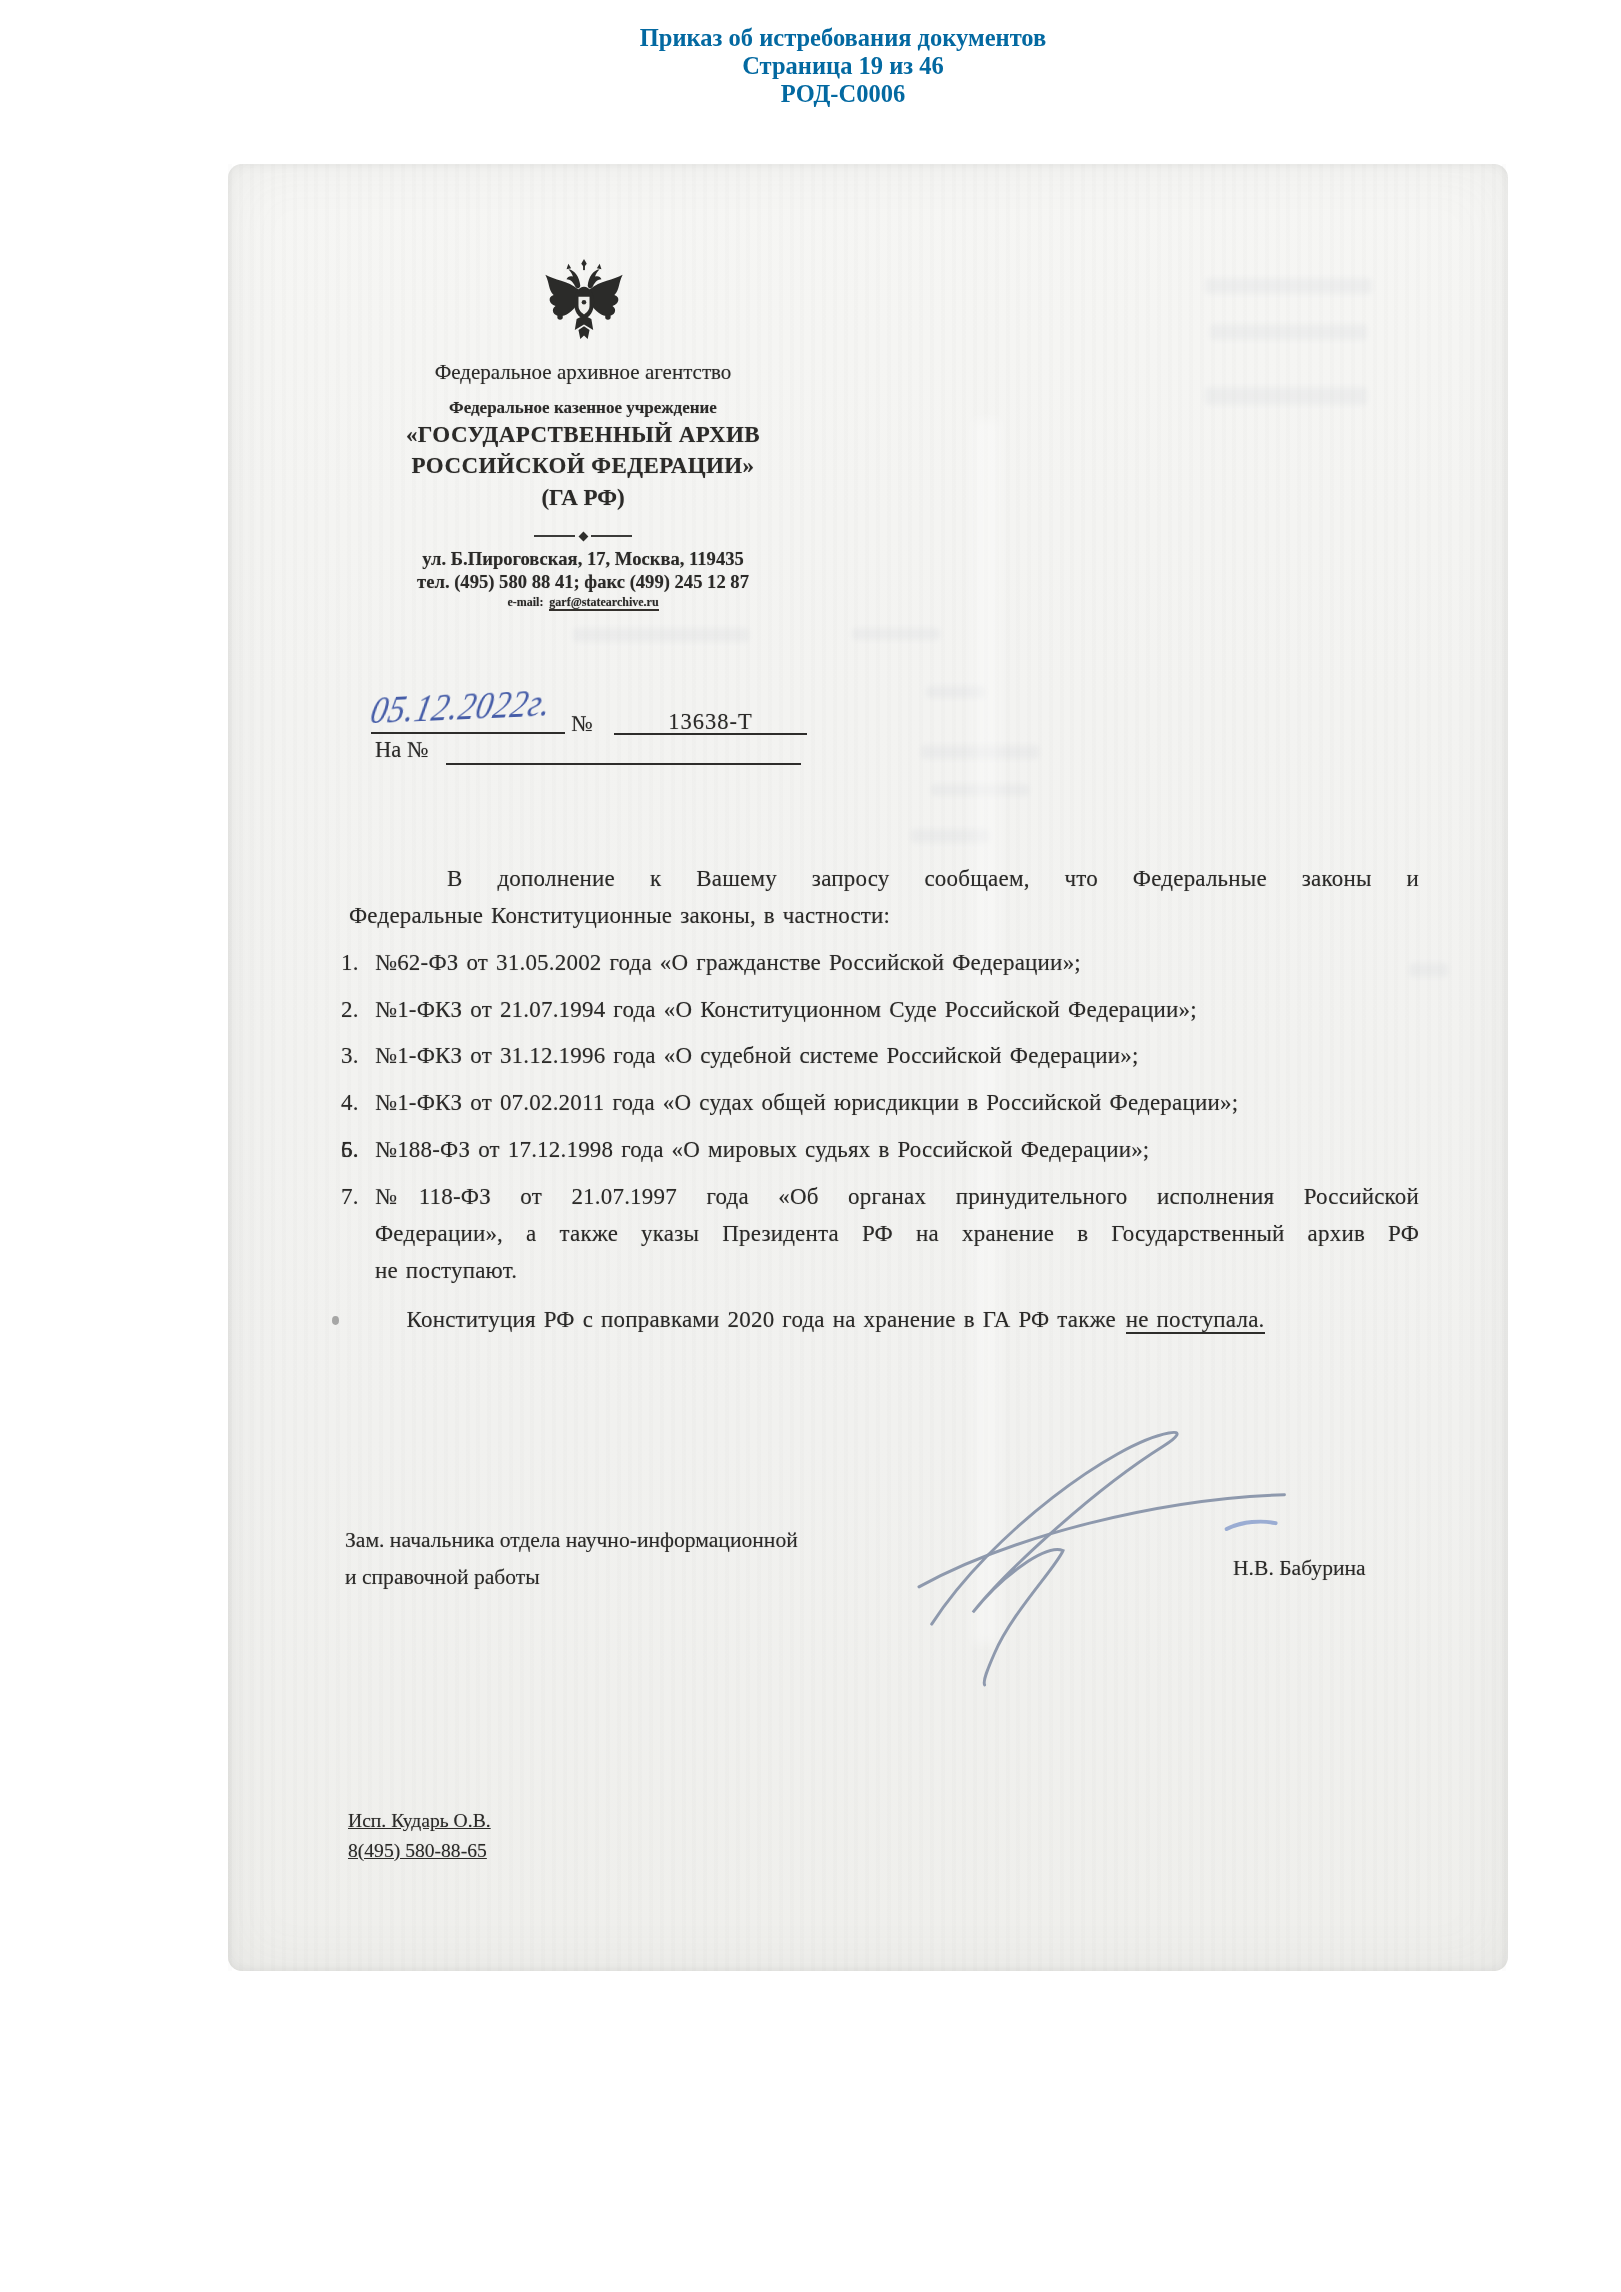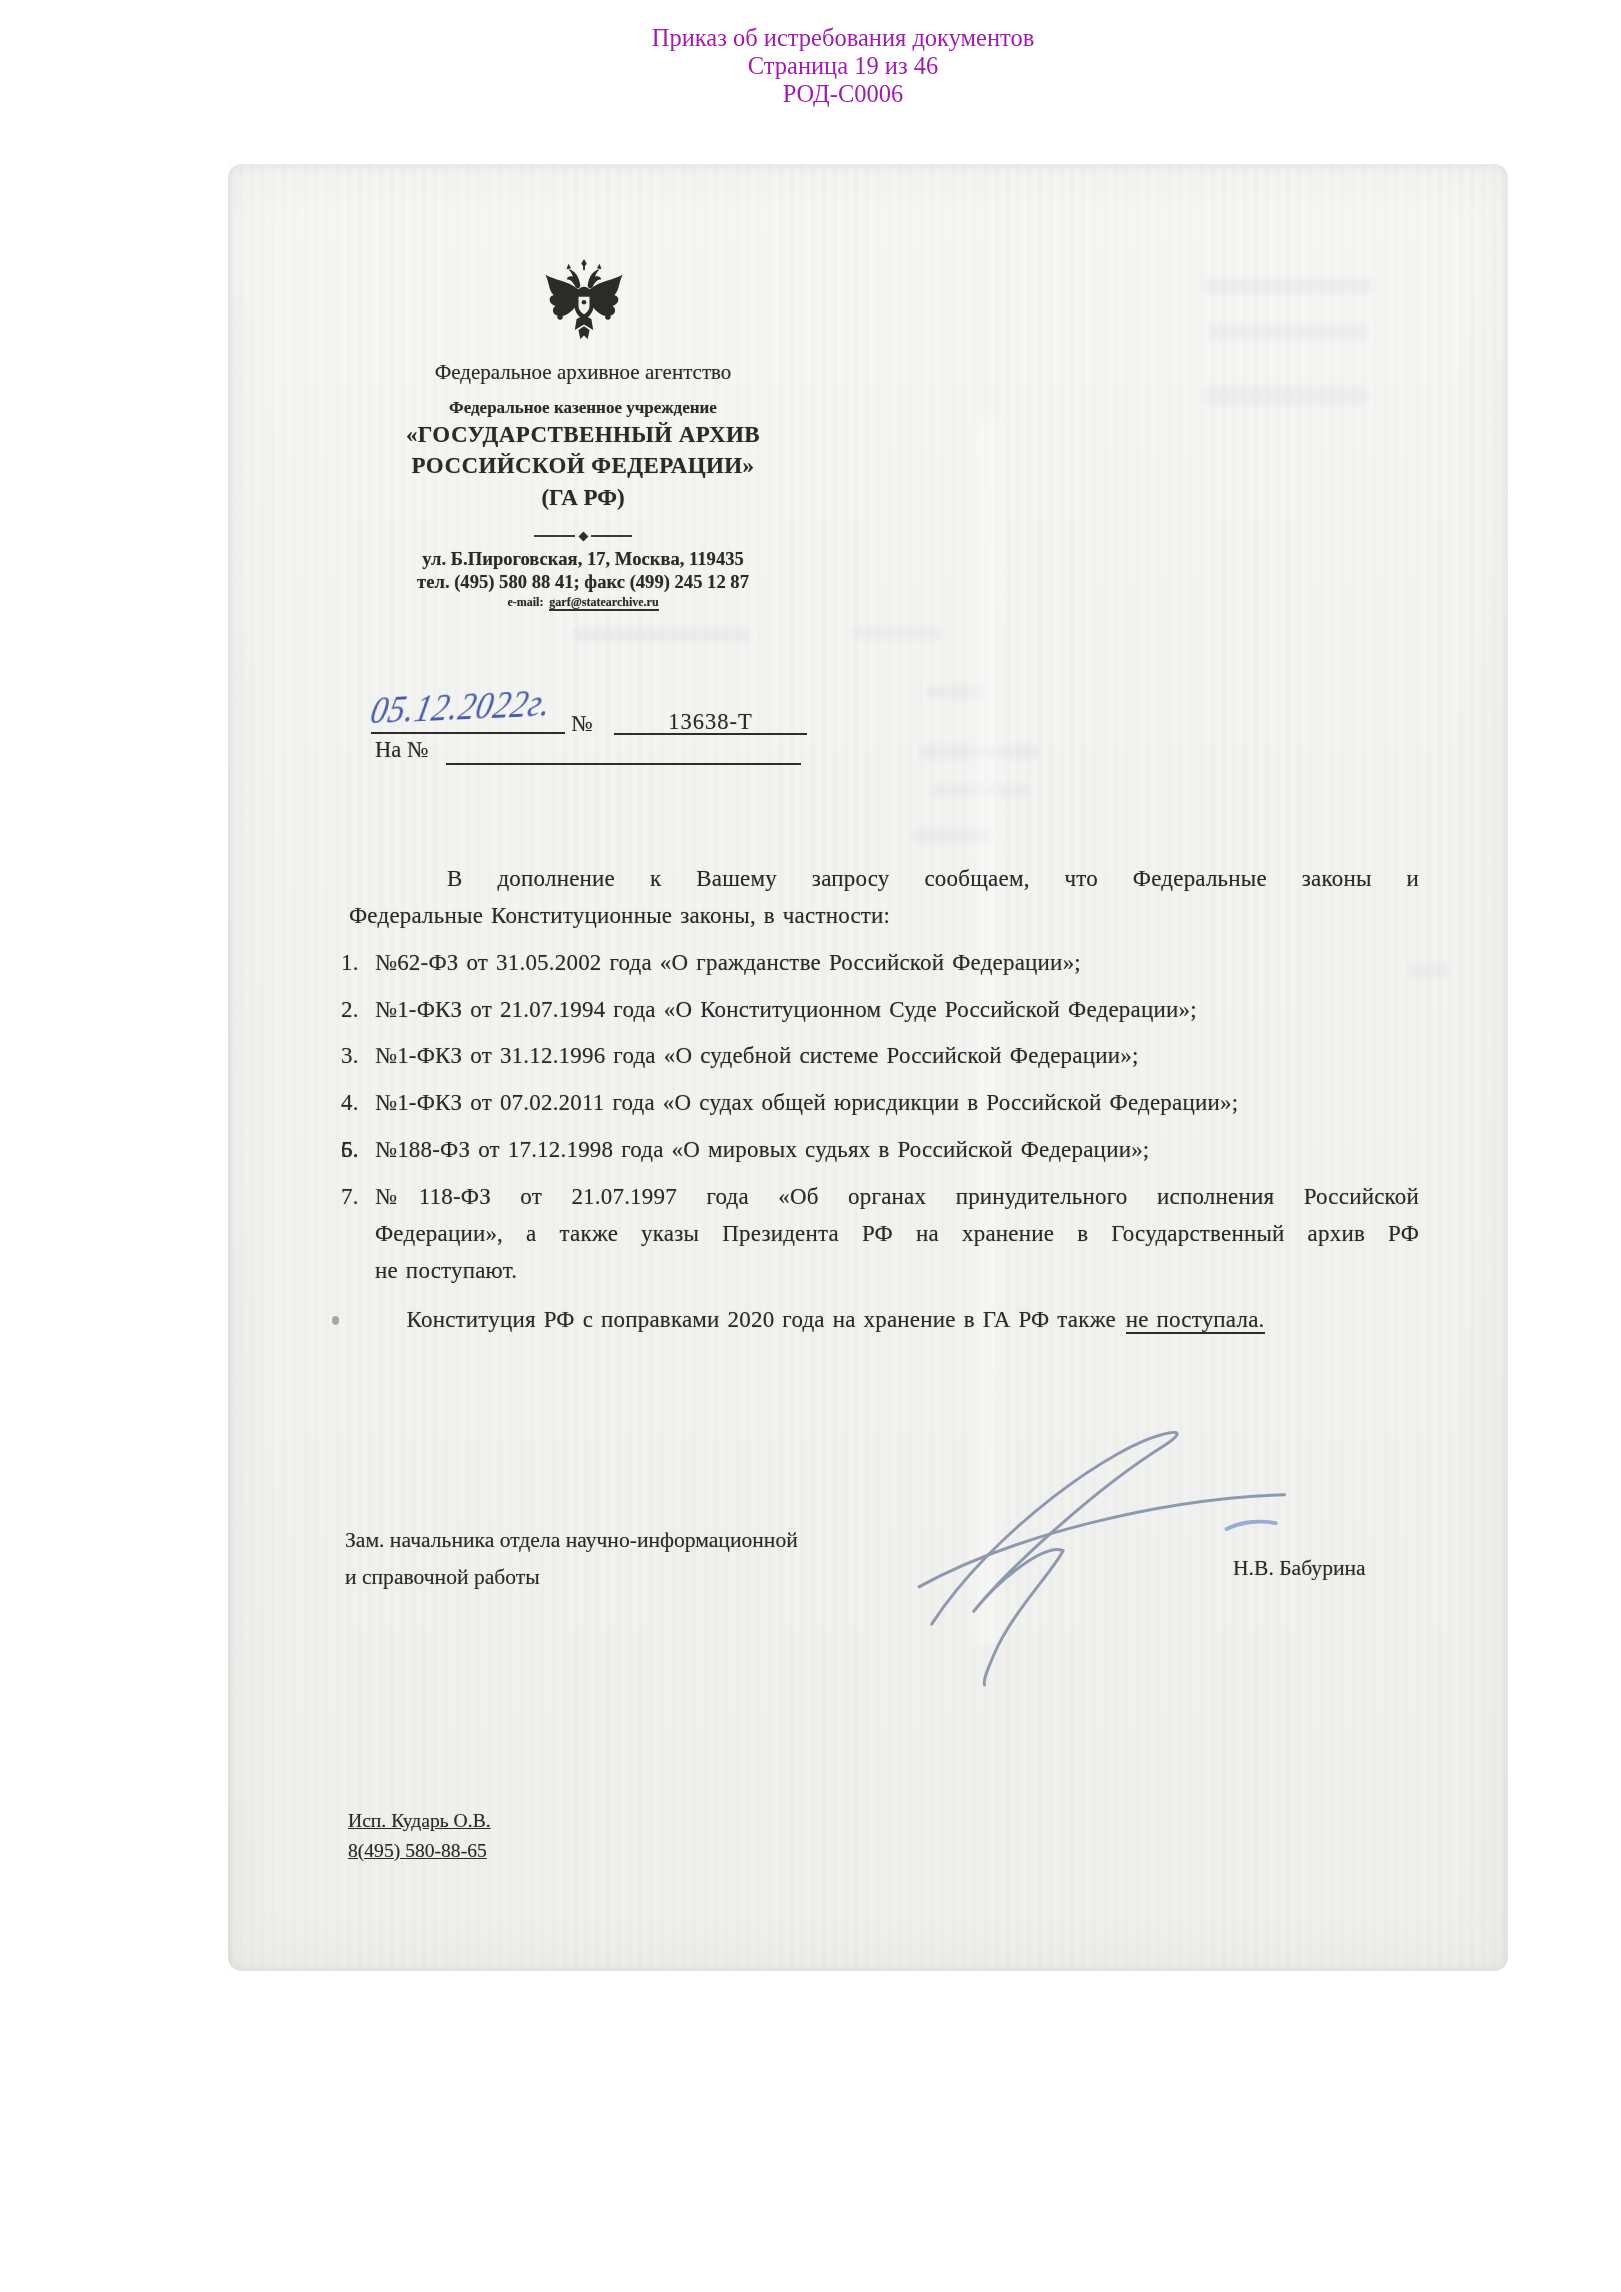--- a/index.html
+++ b/index.html
@@ -3,21 +3,21 @@
 <meta charset="utf-8">
 <style>
   html, body { margin:0; padding:0; background:#ffffff; }
   body {
     width:1621px; height:2293px; position:relative; overflow:hidden;
     font-family:"Liberation Serif","DejaVu Serif",serif;
   }
   
   .hdr {
     position:absolute; left:65px; top:23.5px; width:1556px;
-    text-align:center; color:#a21caf; font-weight:normal;
+    text-align:center; color:#0369a1; font-weight:bold;
     font-size:24.5px; line-height:28px;
   }
   
   .scan {
     position:absolute; left:228px; top:164px; width:1280px; height:1807px;
     background:linear-gradient(180deg,#f6f6f4 0%,#f3f3f1 30%,#f1f1ef 70%,#efefec 100%);
     box-shadow:inset 0 0 59px rgba(120,120,115,.07),
                inset 2.9px 2px 11.8px rgba(0,0,0,.04),
                inset -2px -2px 9.8px rgba(0,0,0,.035);
     border-radius:14px;

